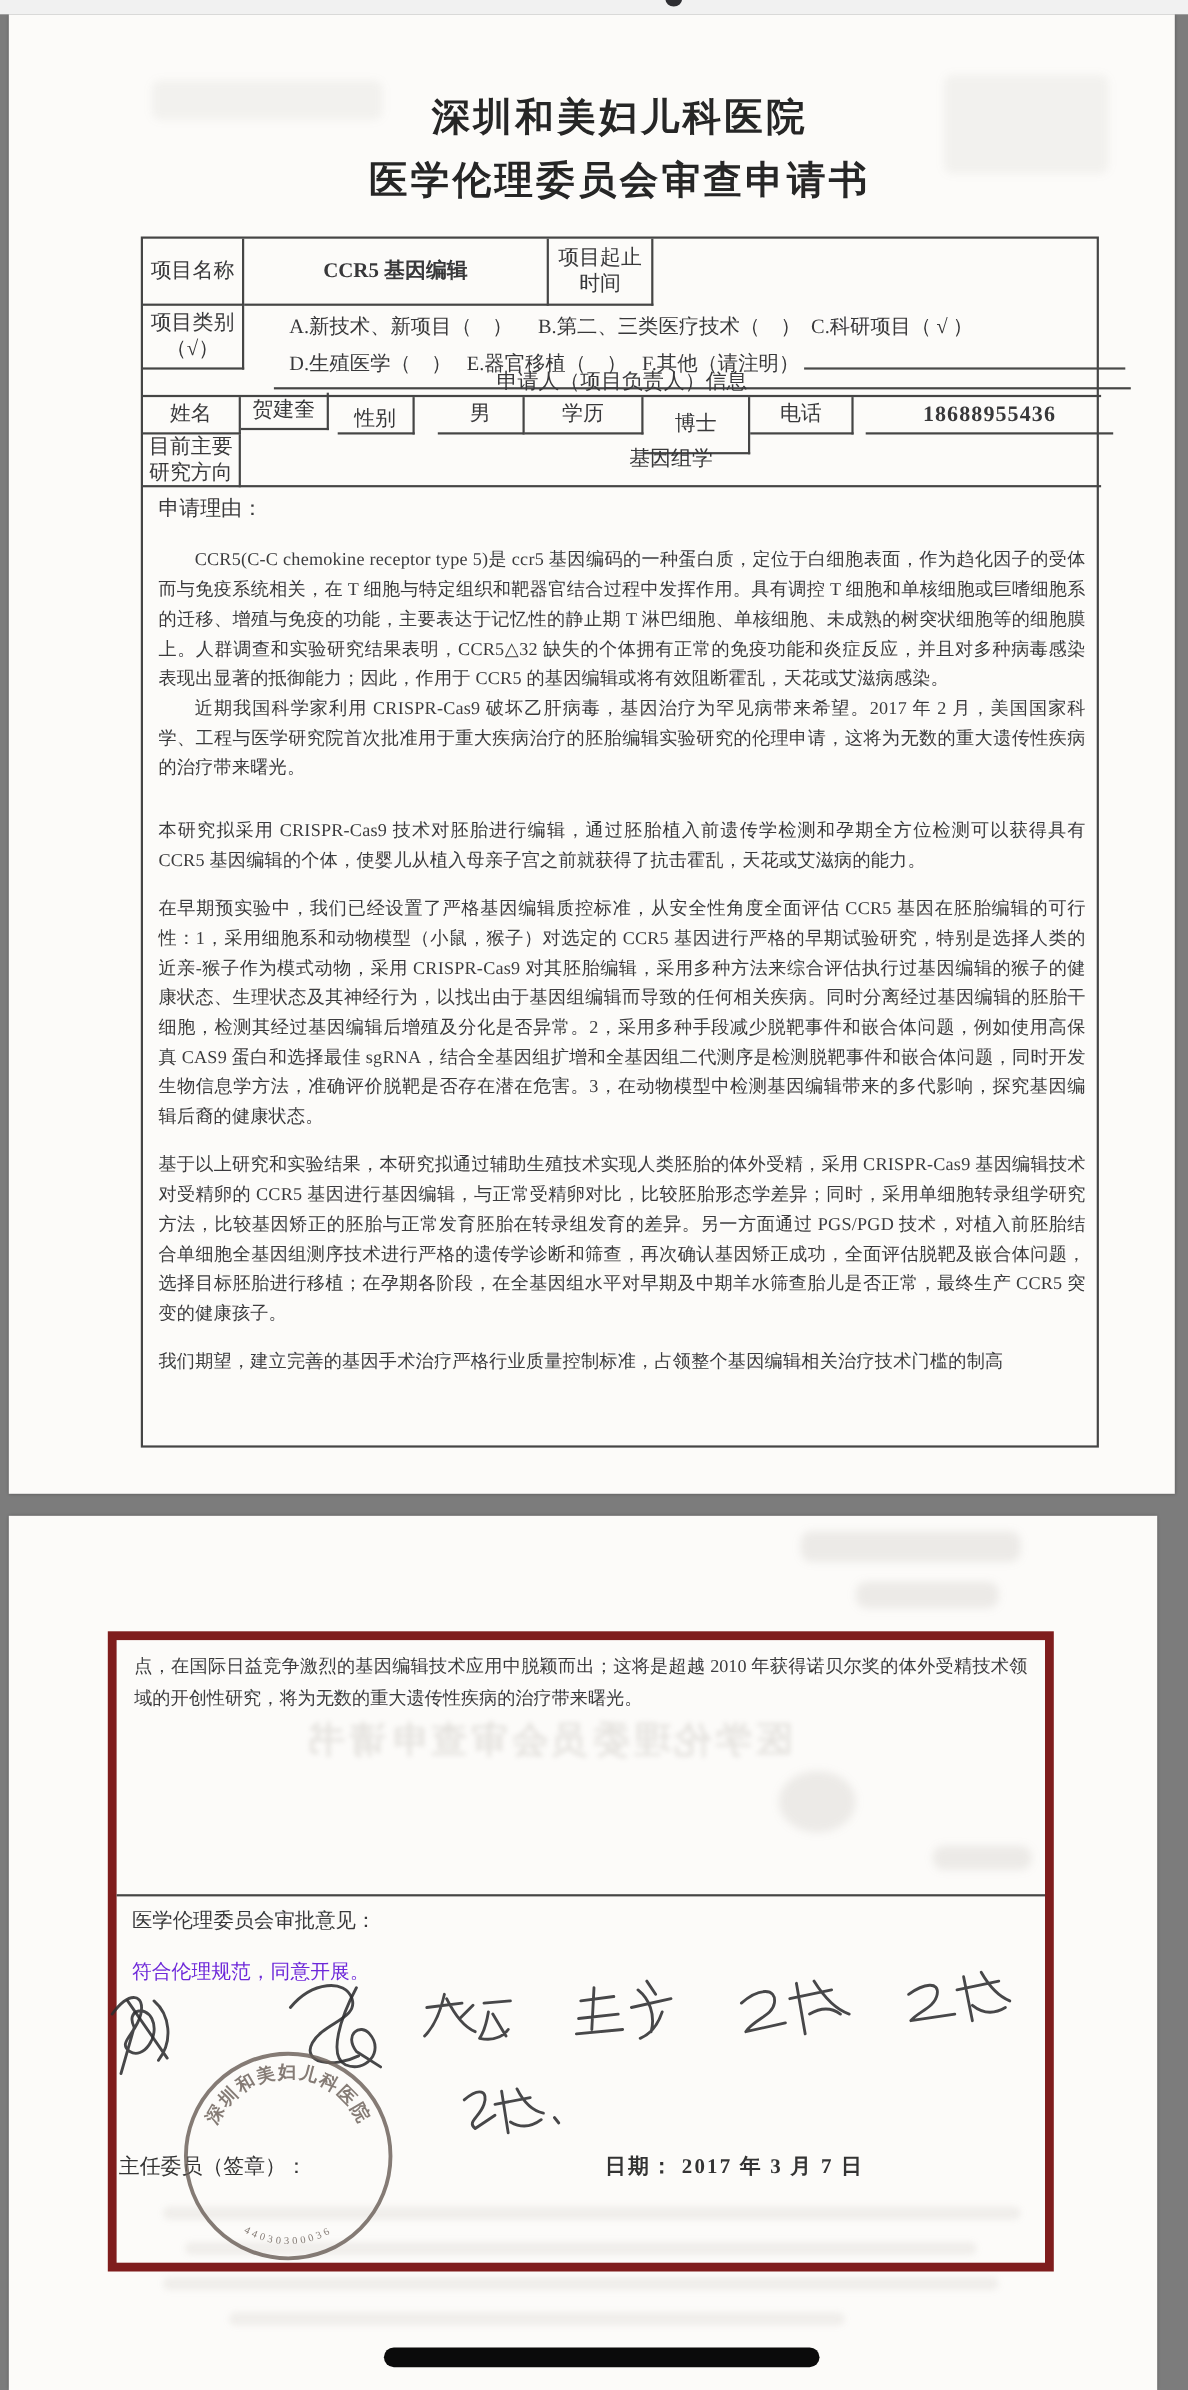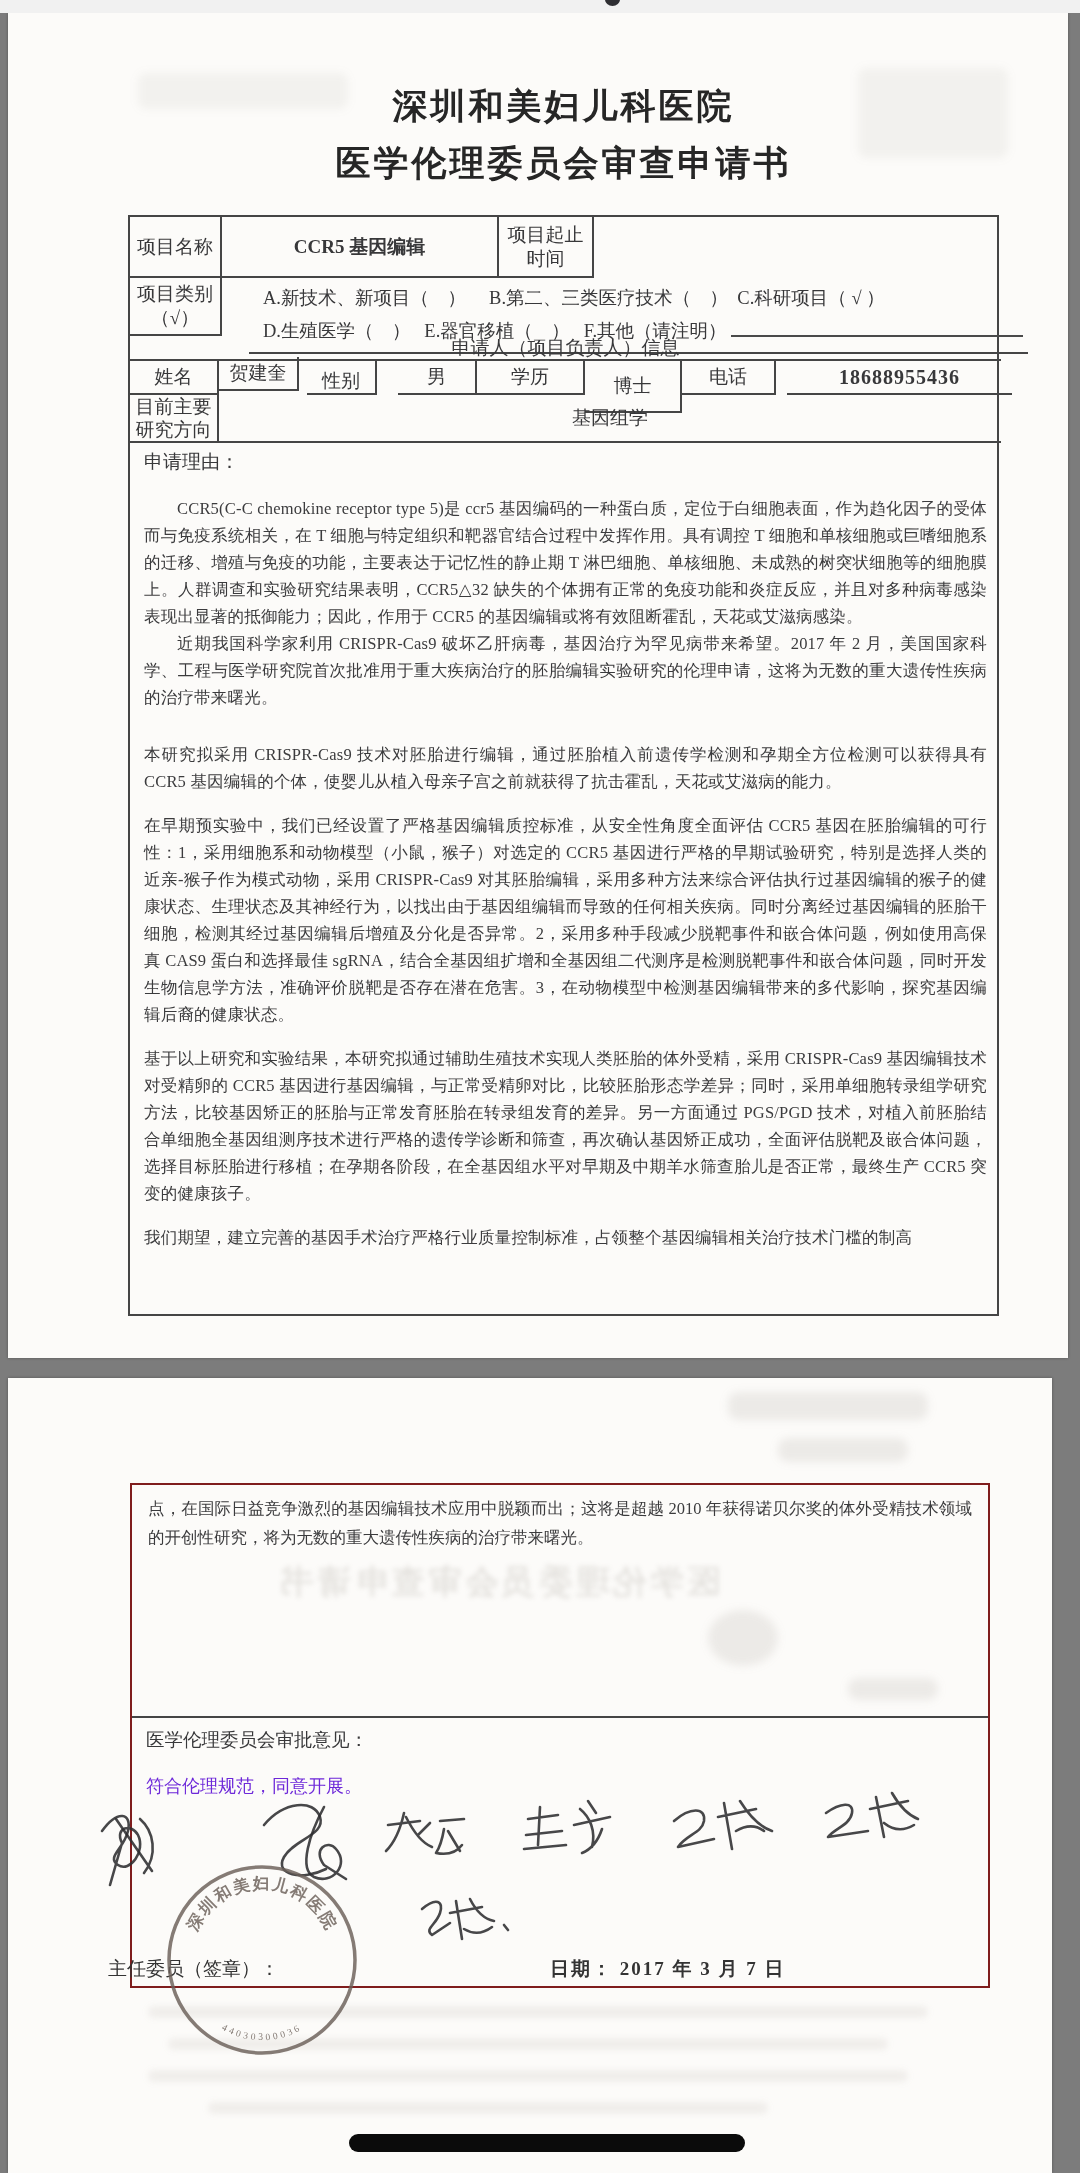--- a/index.html
+++ b/index.html
@@ -32,22 +32,22 @@
 
   .reason{position:absolute;left:0;top:226px;width:871px;height:873px;overflow:hidden;
     padding:6px 14px;box-sizing:border-box;text-align:left;}
   .reason-label{font-size:19px;color:#38383a;}
   .reason p{margin:0;font-size:16.5px;line-height:27px;text-align:justify;letter-spacing:.2px;color:#3b3b3d;}
   .indent{text-indent:2em;}
   .mt-first{margin-top:20px !important;}
   .mt-lg{margin-top:30px !important;}
   .mt-md{margin-top:17px !important;}
 
-  .box2{position:absolute;left:90px;top:105px;width:860px;height:505px;
-    border:2px solid #7f1d1d;box-sizing:border-box;margin-left:32px;}
+  .box2{position:absolute;left:90px;top:105px;width:860px;height:582px;
+    border:8px solid #7f1d1d;box-sizing:border-box;}
   .box2-upper{position:absolute;left:0;top:0;width:100%;height:233px;box-sizing:border-box;
     border-bottom:2px solid #454545;padding:9px 16px;}
   .box2-upper p{margin:0;font-size:16.5px;line-height:29px;text-align:justify;color:#3b3b3d;}
   .box2-lower{position:absolute;left:0;top:233px;width:100%;height:270px;box-sizing:border-box;padding:9px 14px;}
   .approval-label{font-size:18.5px;color:#38383a;}
   .approval-text{font-size:18px;margin-top:22px;color:#6d28d9;}
   .chair-row{position:absolute;left:90px;top:578px;width:860px;font-size:19px;color:#333;}
   .chair-label{position:absolute;left:10px;top:0;}
   .date-group{position:absolute;left:452px;top:0;font-weight:bold;letter-spacing:2px;}
 

